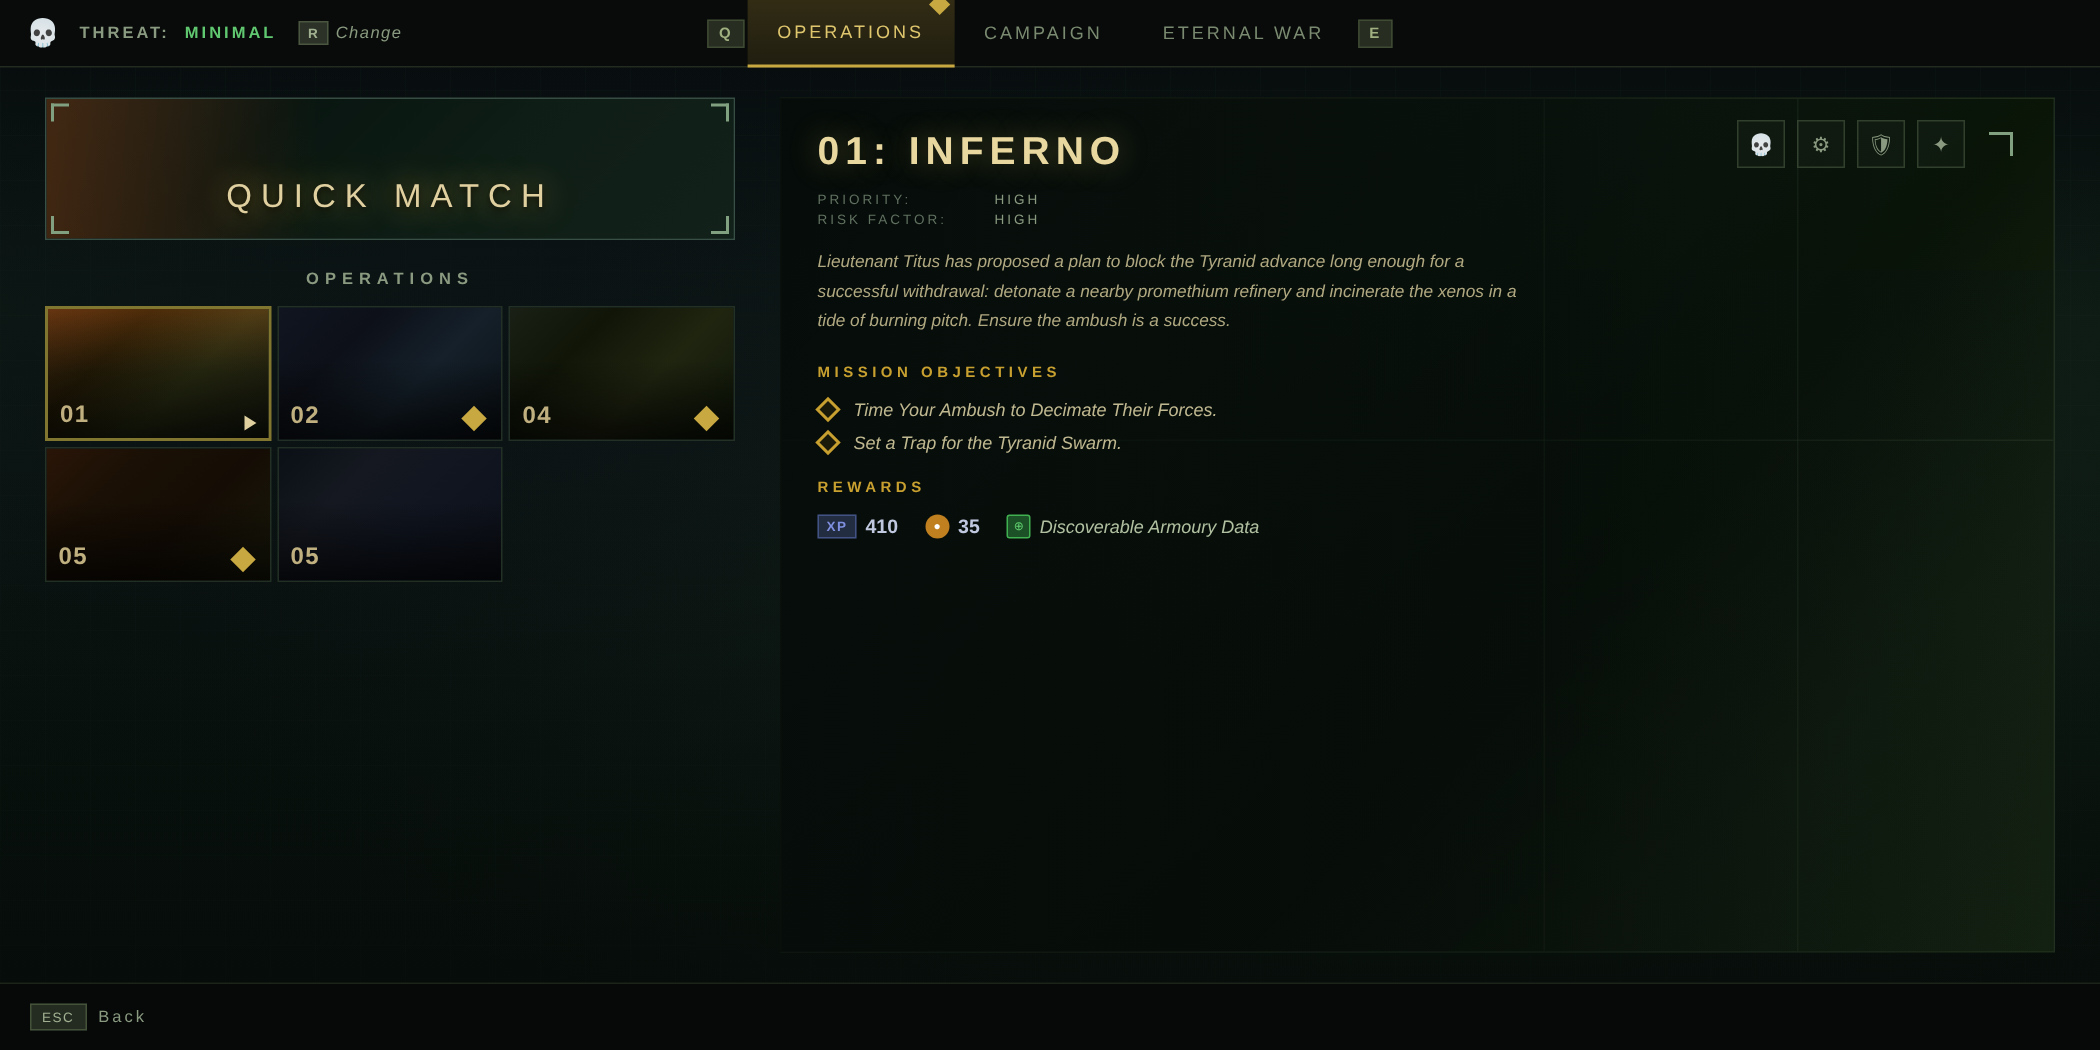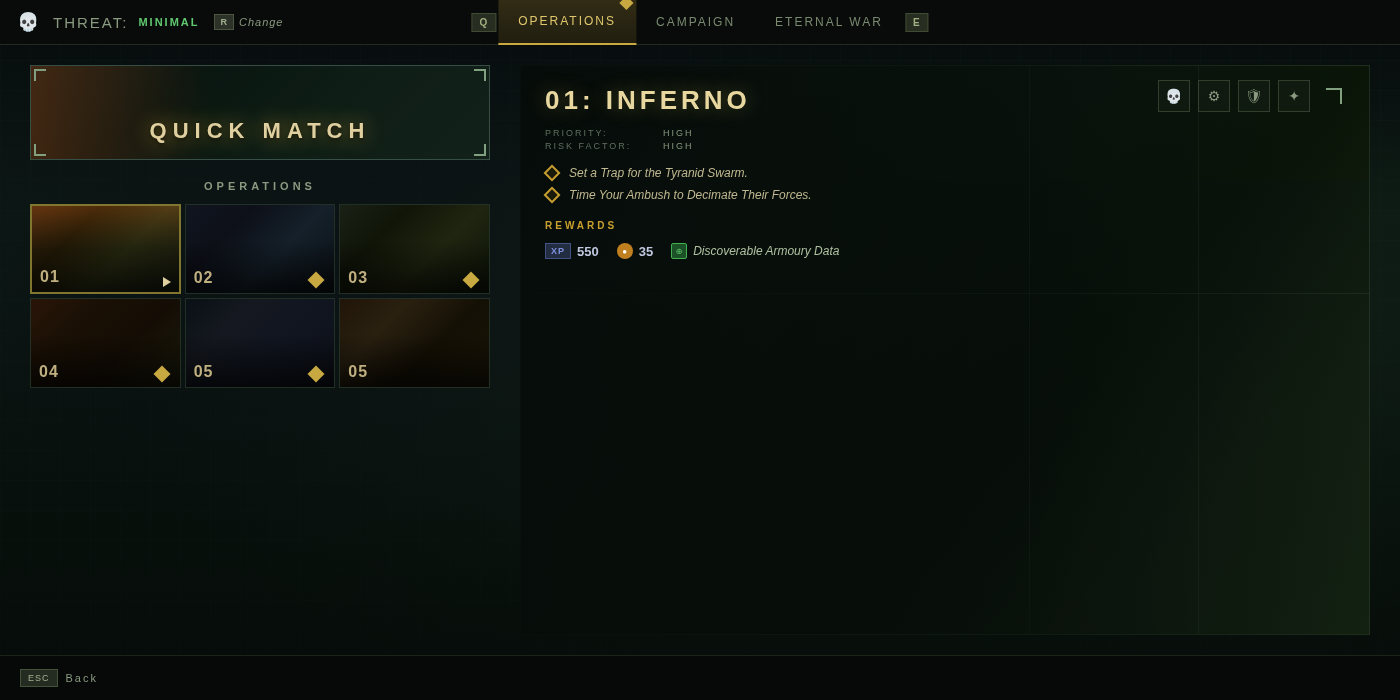--- a/index.html
+++ b/index.html
@@ -85,22 +85,22 @@
       height: 28px;
       display: flex;
       align-items: center;
       justify-content: center;
       color: #c8a060;
       font-size: 18px;
     }
 
     .threat-label {
       color: #8a9a80;
-      font-size: 15px;
-      font-weight: normal;
+      font-size: 11px;
+      font-weight: bold;
       letter-spacing: 2px;
       text-transform: uppercase;
     }
 
     .threat-value {
       color: #60c870;
       font-size: 11px;
       font-weight: bold;
       letter-spacing: 2px;
     }
@@ -245,21 +245,21 @@
       inset: 0;
       background: rgba(0,0,0,0.3);
     }
 
     .quick-match-text {
       position: absolute;
       bottom: 15px;
       left: 50%;
       transform: translateX(-50%);
       font-size: 22px;
-      font-weight: bold;
+      font-weight: normal;
       letter-spacing: 6px;
       color: #e0d0a0;
       text-shadow: 0 0 20px rgba(200,160,50,0.8), 0 2px 4px rgba(0,0,0,0.8);
       white-space: nowrap;
     }
 
     .corner-bracket {
       position: absolute;
       width: 12px;
       height: 12px;
@@ -716,28 +716,20 @@
           <div class="mission-card-bg"></div>
           <div class="mission-card-overlay"></div>
           <span class="mission-num">02</span>
           <div class="mission-icon">
             <div class="diamond-icon"></div>
           </div>
         </div>
         <div class="mission-card">
           <div class="mission-card-bg"></div>
           <div class="mission-card-overlay"></div>
-          <span class="mission-num">03</span>
-          <div class="mission-icon">
-            <div class="diamond-icon"></div>
-          </div>
-        </div>
-        <div class="mission-card">
-          <div class="mission-card-bg"></div>
-          <div class="mission-card-overlay"></div>
           <span class="mission-num">04</span>
           <div class="mission-icon">
             <div class="diamond-icon"></div>
           </div>
         </div>
         <div class="mission-card">
           <div class="mission-card-bg"></div>
           <div class="mission-card-overlay"></div>
           <span class="mission-num">05</span>
           <div class="mission-icon">
@@ -767,39 +759,41 @@
           <div class="meta-row">
             <span class="meta-key">PRIORITY:</span>
             <span class="meta-val">HIGH</span>
           </div>
           <div class="meta-row">
             <span class="meta-key">RISK FACTOR:</span>
             <span class="meta-val">HIGH</span>
           </div>
         </div>
 
-
+        <p class="mission-desc">Lieutenant Titus has proposed a plan to block the Tyranid advance long enough for a successful withdrawal: detonate a nearby promethium refinery and incinerate the xenos in a tide of burning pitch. Ensure the ambush is a success.</p>
+
+        <div class="section-header">MISSION OBJECTIVES</div>
 
         <div class="objective-list">
           <div class="objective-item">
             <div class="obj-diamond"></div>
-            <span class="obj-text">Set a Trap for the Tyranid Swarm.</span>
+            <span class="obj-text">Time Your Ambush to Decimate Their Forces.</span>
           </div>
           <div class="objective-item">
             <div class="obj-diamond"></div>
-            <span class="obj-text">Time Your Ambush to Decimate Their Forces.</span>
+            <span class="obj-text">Set a Trap for the Tyranid Swarm.</span>
           </div>
         </div>
 
         <div class="section-header rewards-section">REWARDS</div>
 
         <div class="rewards-row">
           <div class="reward-item">
             <span class="xp-badge">XP</span>
-            <span class="reward-val">550</span>
+            <span class="reward-val">410</span>
           </div>
           <div class="reward-item">
             <div class="coin-icon">●</div>
             <span class="reward-val">35</span>
           </div>
           <div class="reward-item">
             <div class="armoury-icon">⊕</div>
             <span class="reward-label">Discoverable Armoury Data</span>
           </div>
         </div>

